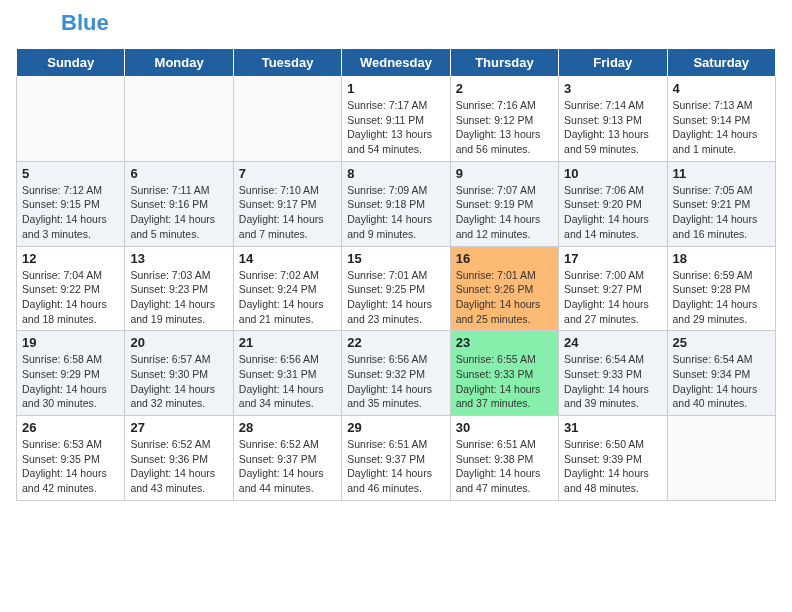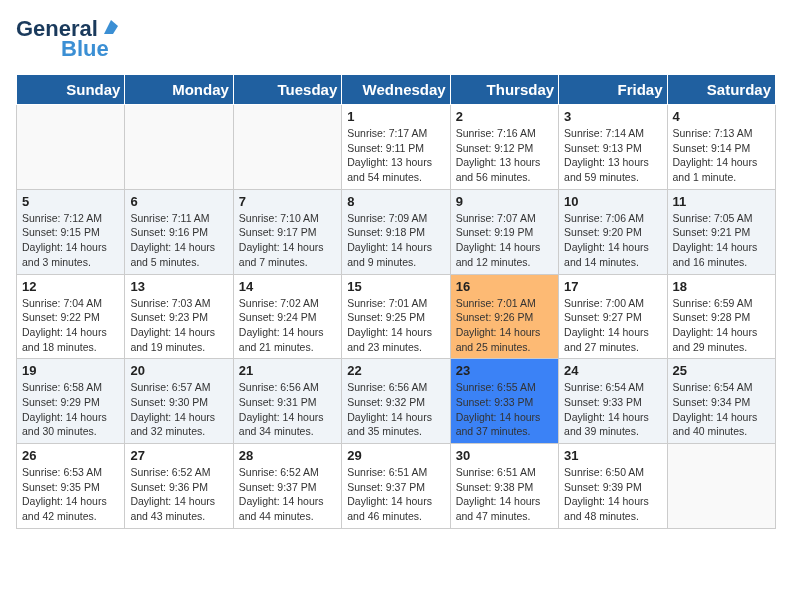--- a/index.html
+++ b/index.html
@@ -35,22 +35,22 @@
     }
     .calendar {
       width: 100%;
       border-collapse: collapse;
       font-size: 11px;
     }
     .calendar th {
       background: #2060a0;
       color: #fff;
       padding: 6px 4px;
-      text-align: right;
-      font-size: 15px;
+      text-align: center;
+      font-size: 13px;
       font-weight: bold;
       border: 1px solid #fff;
     }
     .calendar td {
       border: 1px solid #ccc;
       padding: 4px 5px;
       vertical-align: top;
       width: calc(100% / 7);
       min-height: 80px;
     }
@@ -77,26 +77,20 @@
     }
     .calendar thead tr th {
       background: #2060a0;
     }
   </style>
 </head>
 <body>
 
 <div class="header-area">
   <div class="logo">
-    <div style="display:flex;align-items:center;">
-      <span style="font-size:22px;font-weight:bold;color:#1a3a5c;">General</span>
-      <svg width="22" height="22" viewBox="0 0 22 22" style="margin-left:2px;margin-top:-4px;">
-        <polygon points="4,18 11,4 18,10 13,18" fill="#3b8fd4"></polygon>
-      </svg>
-    </div>
     <span style="font-size:22px;font-weight:bold;color:#3b8fd4;margin-top:-6px;margin-left:45px;">Blue</span>
   </div>
   <div class="title-area">
     <div class="month-title"></div>
     <div class="location-title"></div>
   </div>
 </div>
 
 <table class="calendar">
   <thead>
@@ -202,21 +196,21 @@
           <div class="cell-info">Sunrise: 6:57 AM<br>Sunset: 9:30 PM<br>Daylight: 14 hours<br>and 32 minutes.</div>
         </td>
         <td style="background: rgb(240, 244, 248);">
           <span class="cell-num">21</span>
           <div class="cell-info">Sunrise: 6:56 AM<br>Sunset: 9:31 PM<br>Daylight: 14 hours<br>and 34 minutes.</div>
         </td>
         <td style="background: rgb(240, 244, 248);">
           <span class="cell-num">22</span>
           <div class="cell-info">Sunrise: 6:56 AM<br>Sunset: 9:32 PM<br>Daylight: 14 hours<br>and 35 minutes.</div>
         </td>
-        <td style="background: #3b82f6;">
+        <td style="background: #86efac;">
           <span class="cell-num">23</span>
           <div class="cell-info">Sunrise: 6:55 AM<br>Sunset: 9:33 PM<br>Daylight: 14 hours<br>and 37 minutes.</div>
         </td>
         <td style="background: rgb(240, 244, 248);">
           <span class="cell-num">24</span>
           <div class="cell-info">Sunrise: 6:54 AM<br>Sunset: 9:33 PM<br>Daylight: 14 hours<br>and 39 minutes.</div>
         </td>
         <td style="background: rgb(240, 244, 248);">
           <span class="cell-num">25</span>
           <div class="cell-info">Sunrise: 6:54 AM<br>Sunset: 9:34 PM<br>Daylight: 14 hours<br>and 40 minutes.</div>

